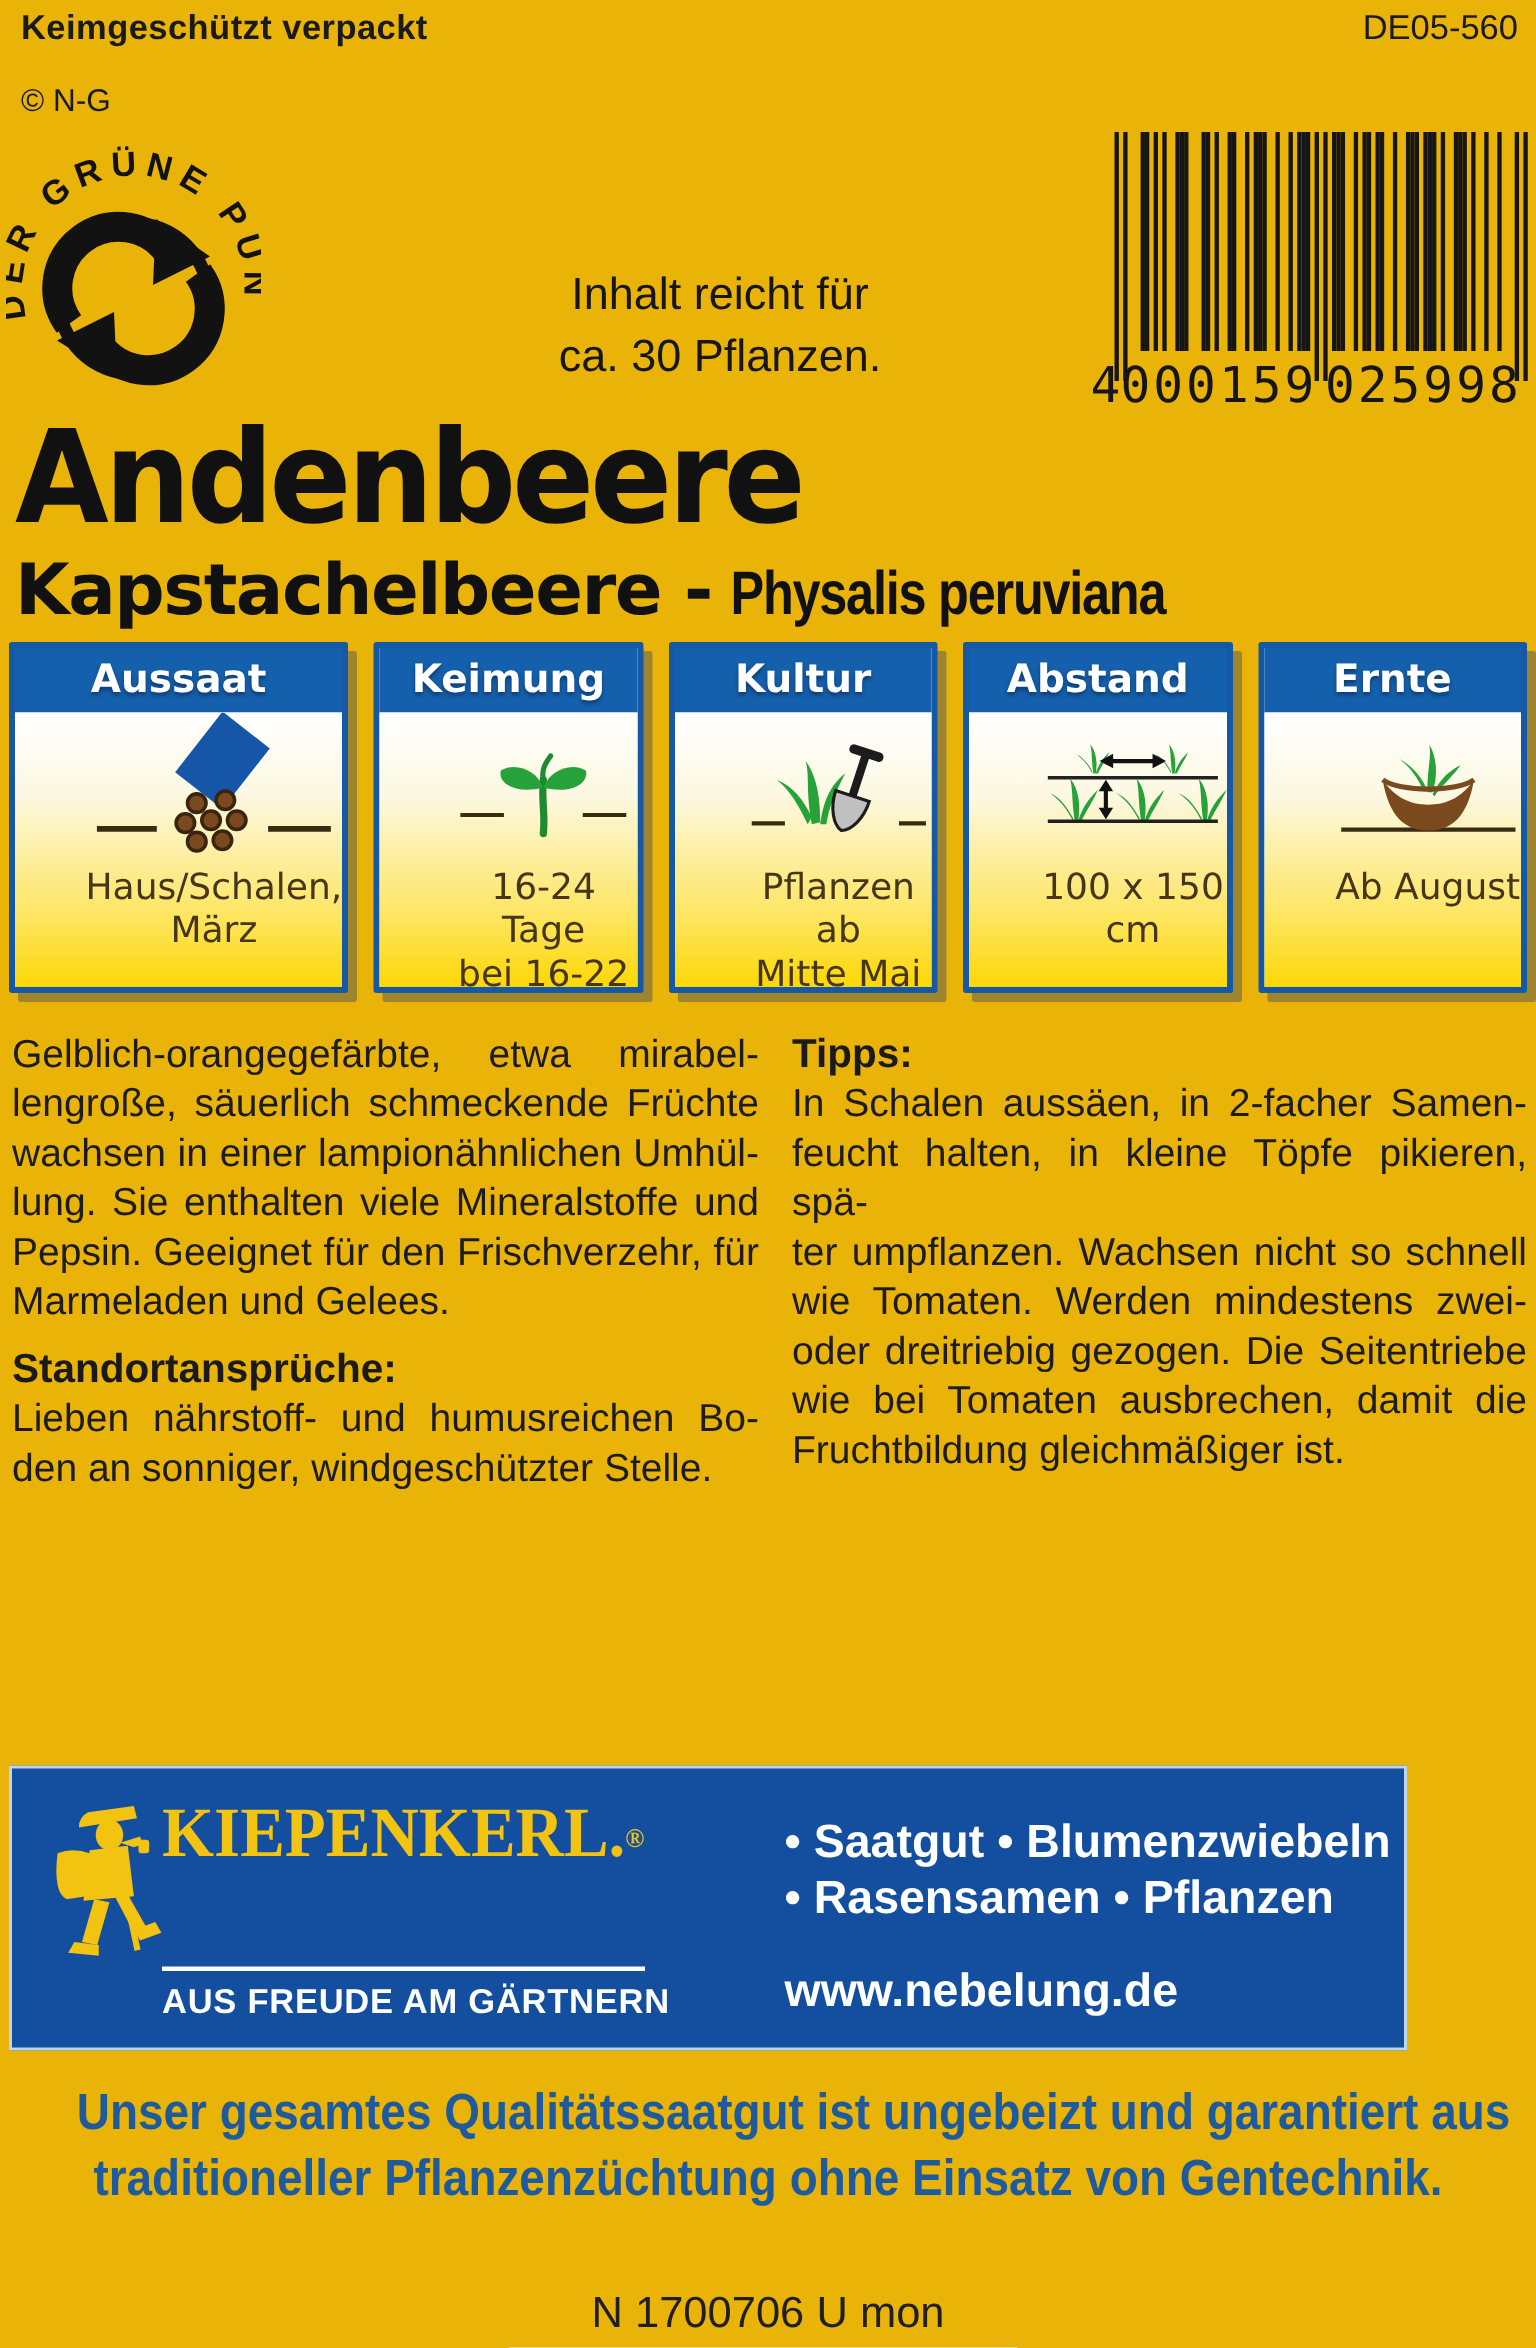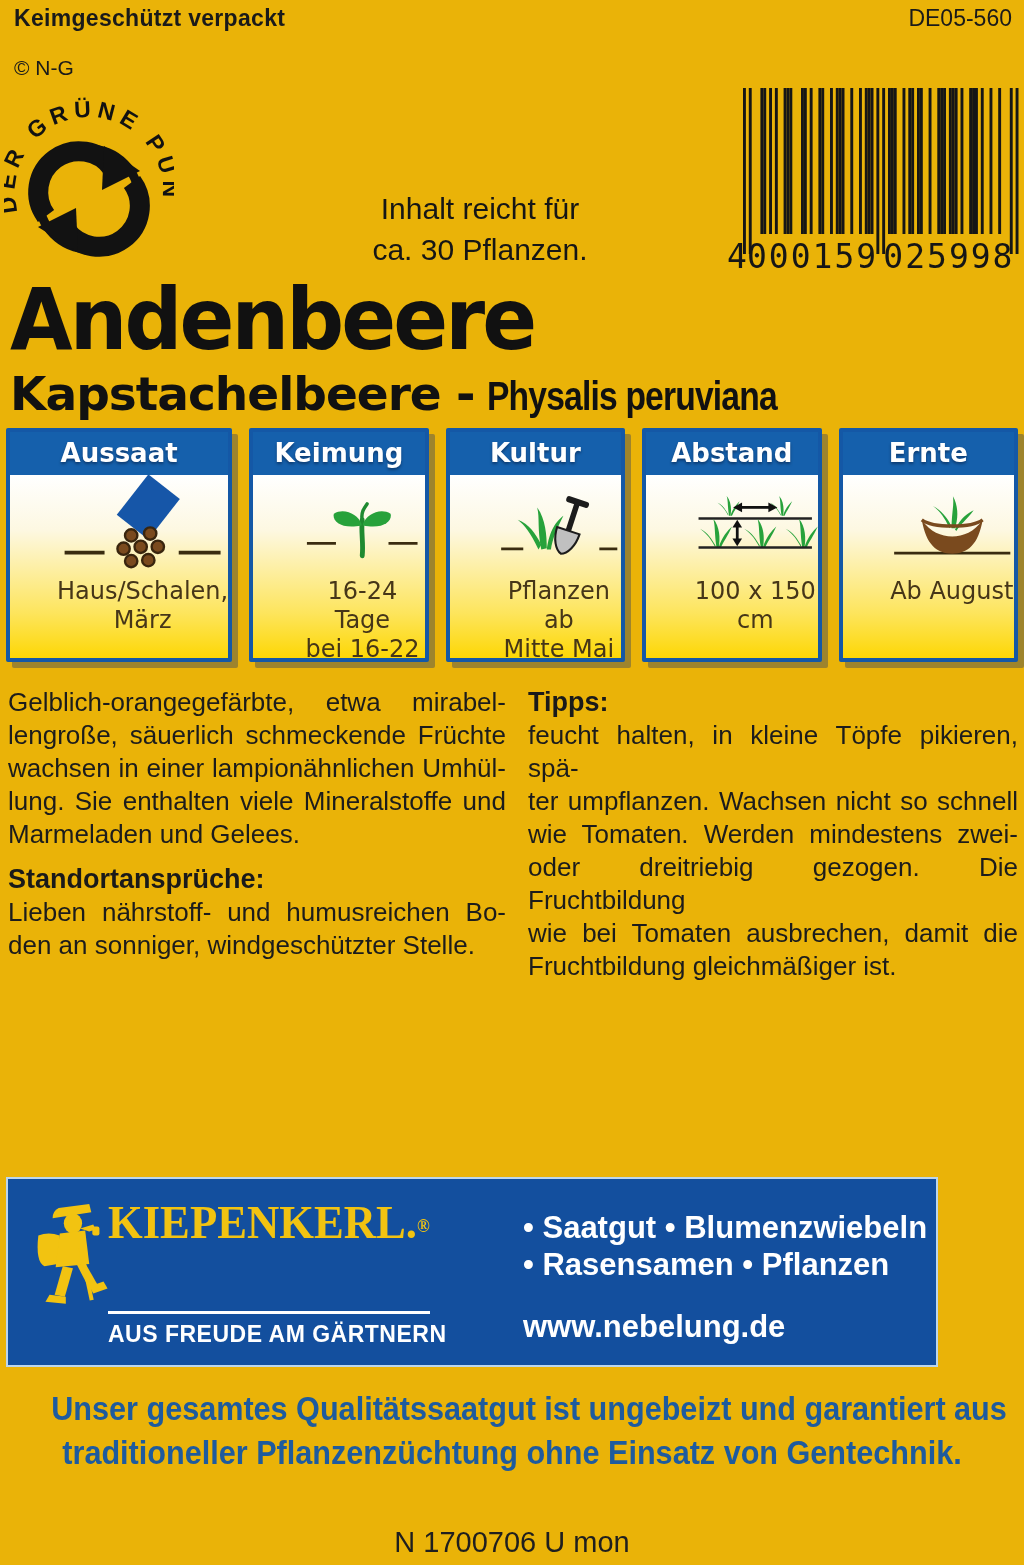--- a/index.html
+++ b/index.html
@@ -4,21 +4,21 @@
 <style>
   html,body{margin:0;padding:0;background:#ffffff;}
   #page{position:relative;width:1024px;height:1565px;background:#eab308;overflow:hidden;
         font-family:"Liberation Sans",sans-serif;color:#1a1a1a;}
 
   .top-note{position:absolute;left:14px;top:5px;font-size:23px;font-weight:bold;letter-spacing:.3px;}
   .top-code{position:absolute;right:12px;top:5px;font-size:23px;}
   .copyright{position:absolute;left:14px;top:56px;font-size:21px;}
 
   .greendot{position:absolute;left:4px;top:94px;width:170px;height:170px;}
-  .content-note{position:absolute;left:330px;top:188px;width:300px;text-align:center;
+  .content-note{position:absolute;left:330px;top:176px;width:300px;text-align:center;
                 font-size:30px;line-height:41px;color:#161616;}
 
   .barcode{position:absolute;left:727px;top:86px;width:294px;height:188px;}
 
   .title-main{position:absolute;left:10px;top:276px;font-size:86px;line-height:86px;font-weight:bold;
               letter-spacing:-3px;transform:scaleX(.94);transform-origin:left;color:#111;
               font-family:"DejaVu Sans",sans-serif;}
   .title-sub{position:absolute;left:10px;top:366px;white-space:nowrap;color:#111;}
   .title-sub .alt{font-size:47px;font-weight:bold;letter-spacing:-1px;font-family:"DejaVu Sans",sans-serif;}
   .title-sub .latin{display:inline-block;font-size:41px;font-weight:bold;letter-spacing:-1px;
@@ -278,35 +278,37 @@
     </div>
   </div>
 
   <div class="columns">
     <div class="col-left">
       <div>
           <div class="tline">Gelblich-orangegefärbte, etwa mirabel-</div>
           <div class="tline">lengroße, säuerlich schmeckende Früchte</div>
           <div class="tline">wachsen in einer lampionähnlichen Umhül-</div>
           <div class="tline">lung. Sie enthalten viele Mineralstoffe und</div>
+          <div class="tline">Pepsin. Geeignet für den Frischverzehr, für</div>
           <div class="tline last">Marmeladen und Gelees.</div>
         </div>
       <div class="subhead">Standortansprüche:</div>
       <div>
           <div class="tline">Lieben nährstoff- und humusreichen Bo-</div>
           <div class="tline last">den an sonniger, windgeschützter Stelle.</div>
         </div>
     </div>
     <div class="col-right">
       <div class="subhead first">Tipps:</div>
       <div>
+          <div class="tline">In Schalen aussäen, in 2-facher Samen-</div>
           <div class="tline">feucht halten, in kleine Töpfe pikieren, spä-</div>
           <div class="tline">ter umpflanzen. Wachsen nicht so schnell</div>
           <div class="tline">wie Tomaten. Werden mindestens zwei-</div>
-          <div class="tline">oder dreitriebig gezogen. Die Fruchtbildung</div>
+          <div class="tline">oder dreitriebig gezogen. Die Seitentriebe</div>
           <div class="tline">wie bei Tomaten ausbrechen, damit die</div>
           <div class="tline last">Fruchtbildung gleichmäßiger ist.</div>
         </div>
     </div>
   </div>
 
   <div class="band">
     <svg class="figure" viewBox="0 0 80 110">
       <g fill="#f2c311">
         <path d="M18,15 L56,9 L54,1 L24,5 Q18,8 18,15 Z"></path>

